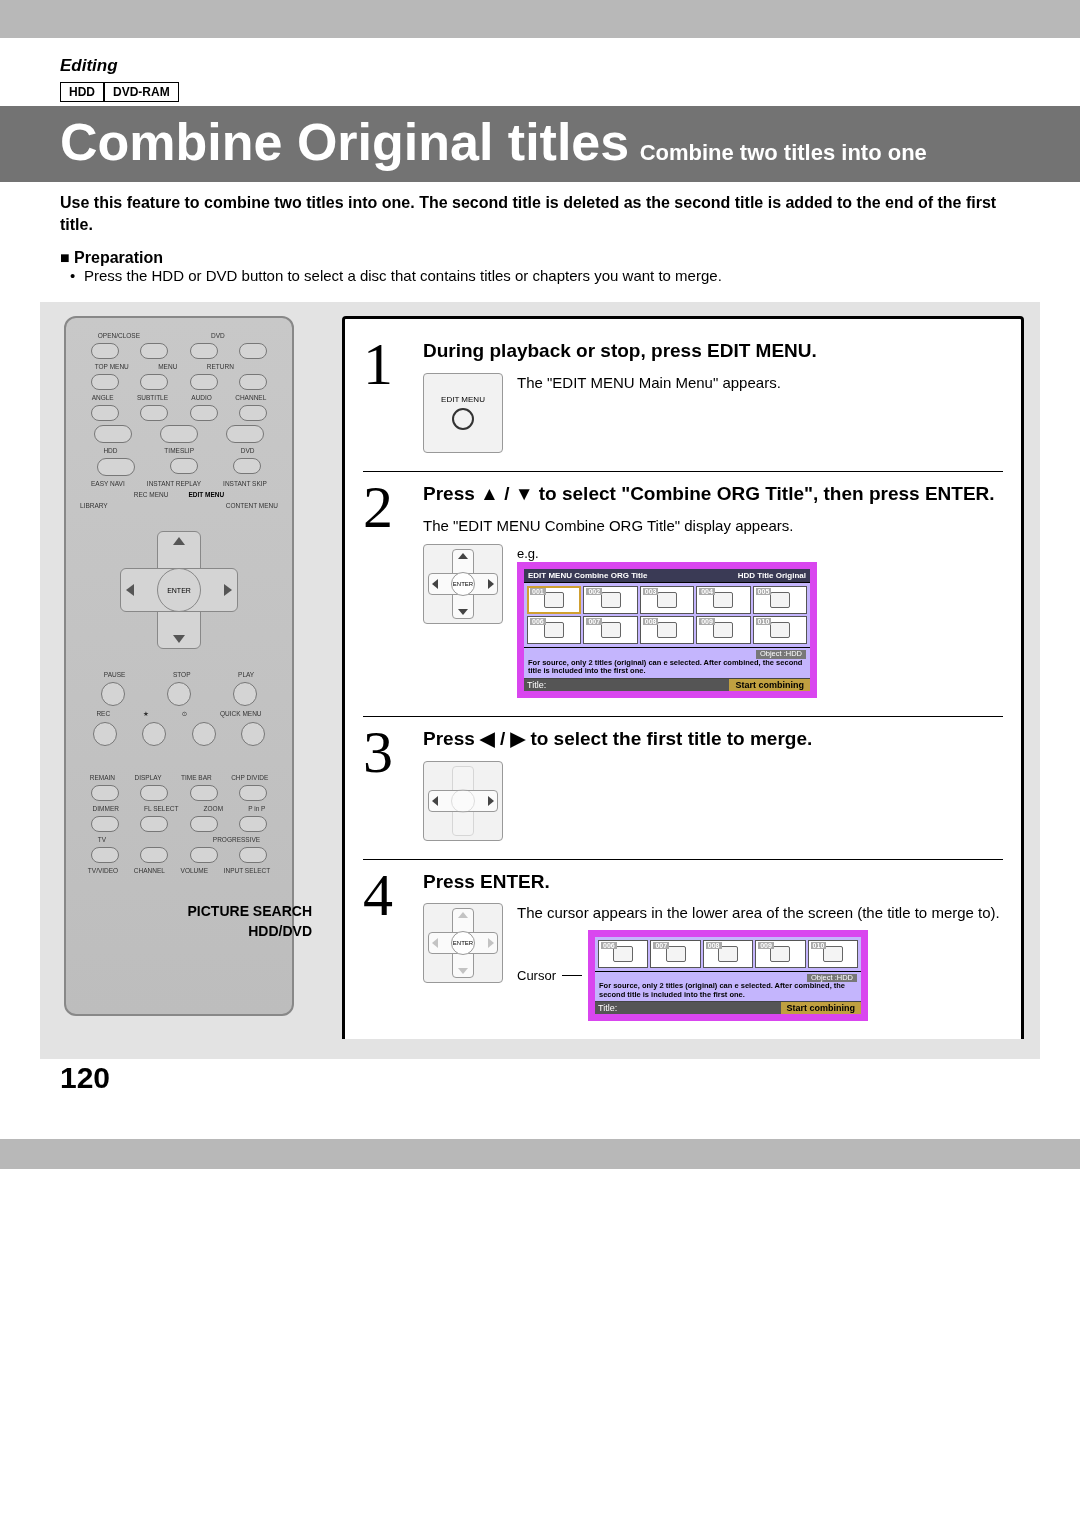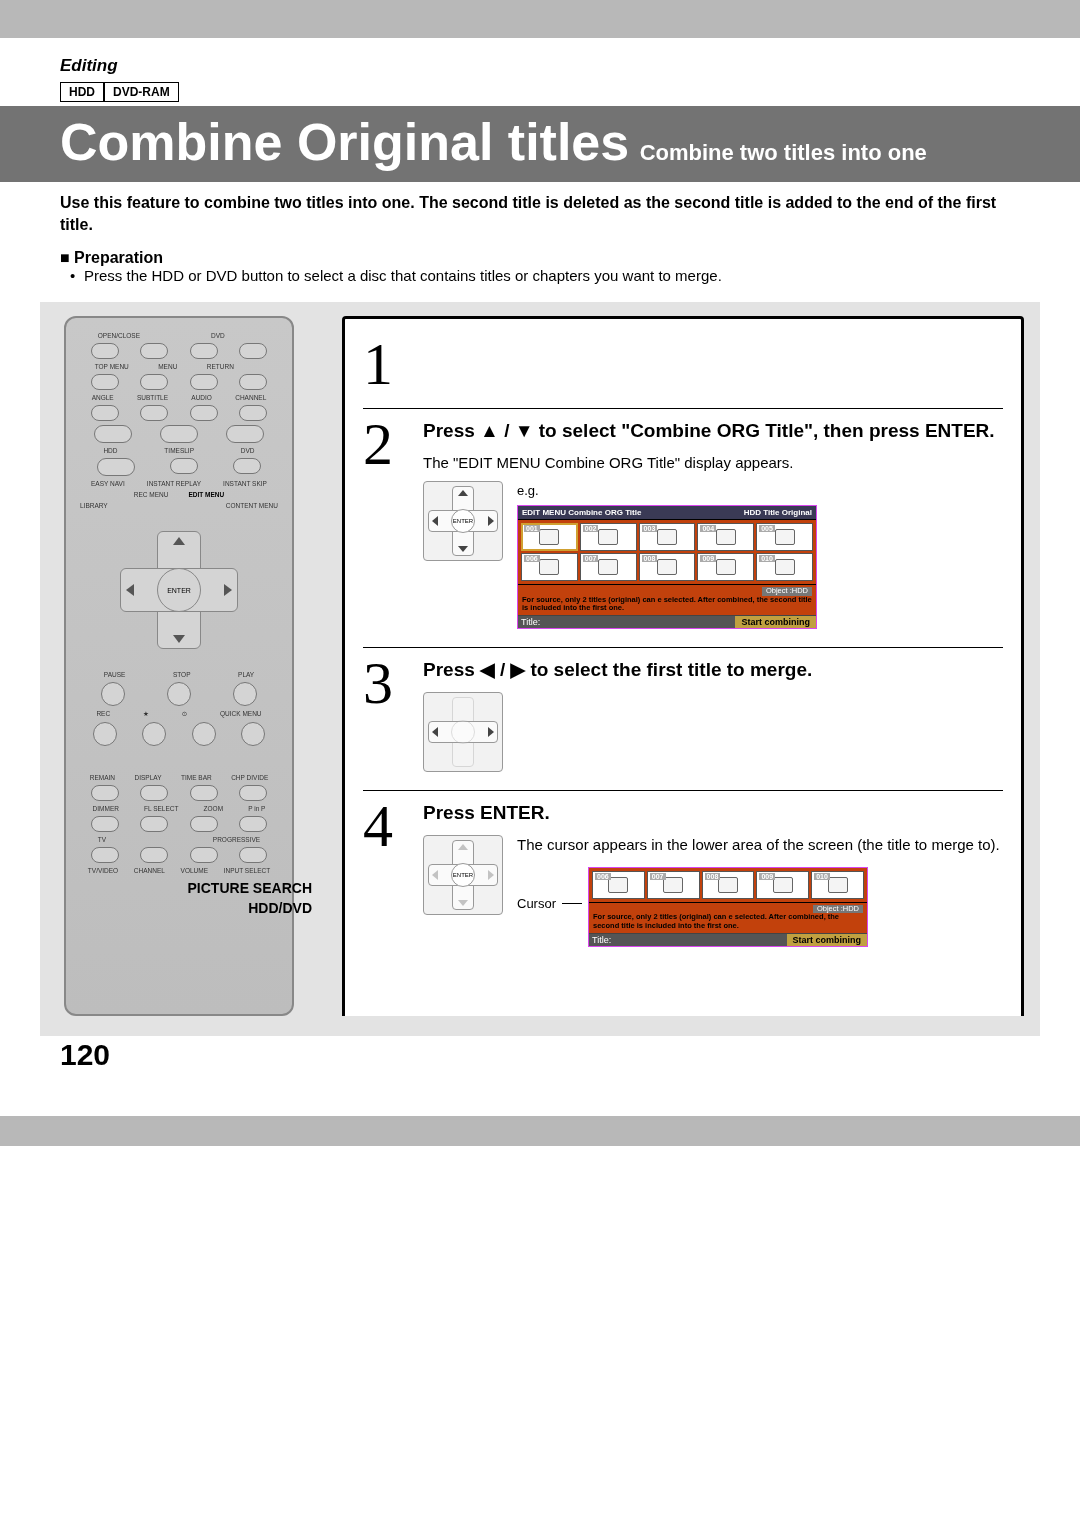--- a/index.html
+++ b/index.html
@@ -69,21 +69,21 @@
   .mt-up { border-width:0 5px 6px 5px; border-color:transparent transparent #444 transparent; left:50%; transform:translateX(-50%); top:4px; }
   .mt-dn { border-width:6px 5px 0 5px; border-color:#444 transparent transparent transparent; left:50%; transform:translateX(-50%); bottom:4px; }
   .mt-l  { border-width:5px 6px 5px 0; border-color:transparent #444 transparent transparent; top:50%; transform:translateY(-50%); left:4px; }
   .mt-r  { border-width:5px 0 5px 6px; border-color:transparent transparent transparent #444; top:50%; transform:translateY(-50%); right:4px; }
 
   .edit-menu-icon { display:flex; flex-direction:column; align-items:center; gap:4px; }
   .edit-menu-icon .circ { width:22px;height:22px;border:2px solid #333;border-radius:50%; }
   .edit-menu-icon .lbl { font-size:8px; }
 
   
-  .osd { border: 1px solid #d946ef; background: #c2410c; margin-top: 6px; font-size: 9px; width: 300px; margin-left: 60px; }
+  .osd { border: 7px solid #d946ef; background: #c4b5fd; font-size: 9px; width: 300px; margin-left: 60px; }
   .osd-top { background: #3a3a55; color: #fff; display: flex; justify-content: space-between; padding: 2px 4px; border-bottom: 1px solid #000; font-size: 8px; font-weight: bold; }
   .osd-grid { display: grid; grid-template-columns: repeat(5,1fr); gap: 2px; padding: 3px; }
   .osd-cell { border: 1px solid #555; height: 28px; position: relative; overflow: hidden; display:flex; align-items:center; justify-content:center; background:#fff; }
   .osd-cell .num { position:absolute; top:1px; left:2px; font-size:7px; font-weight:bold; background:#aaa; color:#fff; padding:0 2px; }
   .osd-cell.sel { outline: 2px solid #d0a030; outline-offset:-2px; }
   .doodle { width: 20px; height: 16px; border:1px solid #666; border-radius:2px; background:#f4f4f4; }
   .osd-foot { border-top:1px solid #000; padding:2px 4px; font-size:7.5px; line-height:1.15; }
   .osd-obj { background:#777; color:#fff; display:inline-block; padding:0 4px; }
   .osd-bar { display:flex; border-top:1px solid #444; }
   .osd-bar .t { flex:1; background:#555; color:#fff; padding:1px 3px; }
@@ -276,20 +276,32 @@
       <div class="remote-anno">
         <div class="anno-line">PICTURE SEARCH</div>
         <div class="anno-line">HDD/DVD</div>
       </div>
     </div>
 
     <div class="steps-col">
 
       <div class="step">
         <div class="step-num">1</div>
+        <div class="step-body">
+          <div class="step-head">During playback or stop, press EDIT MENU.</div>
+          <div class="step-sub">
+            <div class="icon-box">
+              <div class="edit-menu-icon">
+                <div class="lbl">EDIT MENU</div>
+                <div class="circ"></div>
+              </div>
+            </div>
+            <div class="desc">The "EDIT MENU Main Menu" appears.</div>
+          </div>
+        </div>
       </div>
 
       <div class="step">
         <div class="step-num">2</div>
         <div class="step-body">
           <div class="step-head">Press ▲ / ▼ to select "Combine ORG Title", then press ENTER.</div>
           <div class="desc">The "EDIT MENU Combine ORG Title" display appears.</div>
           <div class="step-sub" style="margin-top:8px;">
             <div class="icon-box">
               <div class="mini-dpad">

